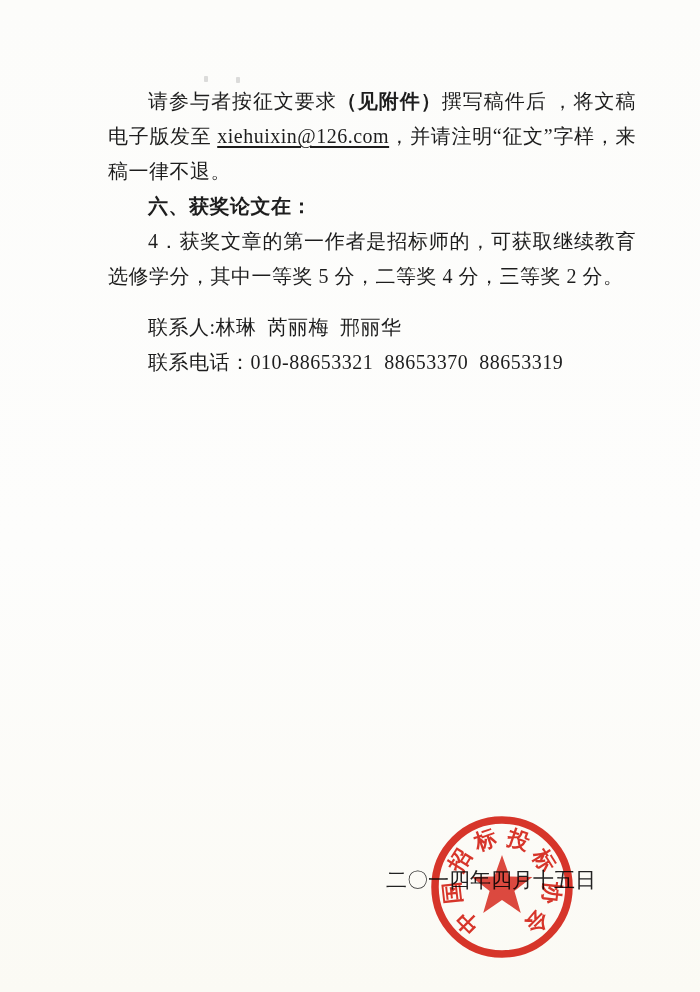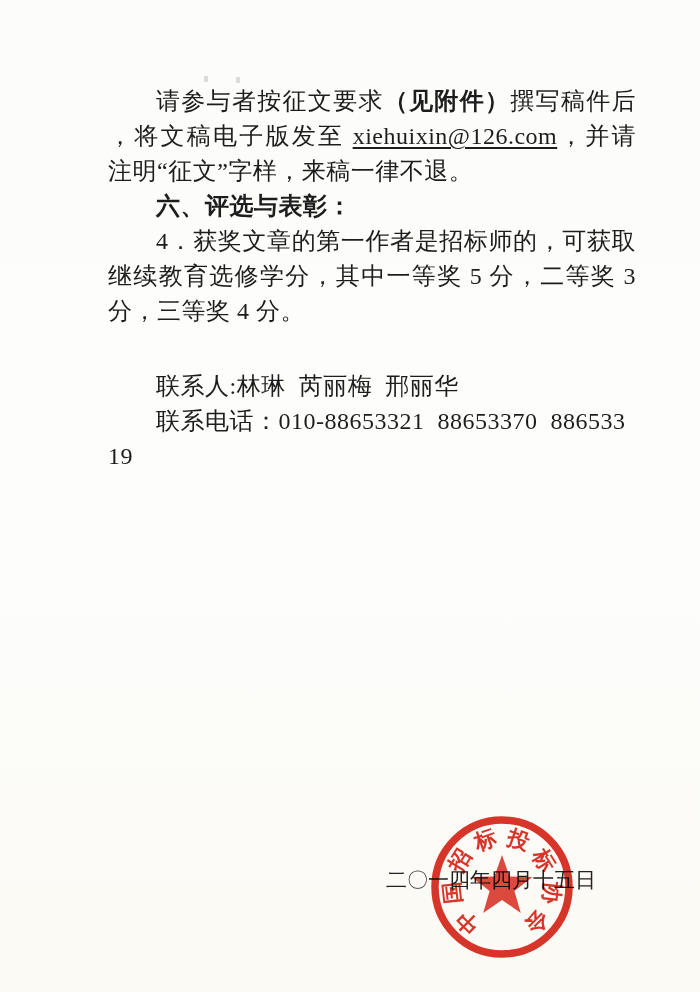--- a/index.html
+++ b/index.html
@@ -17,42 +17,42 @@
   }
   .page {
     position: absolute;
     inset: 0;
     background: linear-gradient(180deg, #fcfcfa 0%, #fdfdfc 55%, #fbfaf4 100%);
   }
   .content {
     padding: 84px 64px 0 108px;
   }
   .para {
-    font-size: 24px;
+    font-size: 20px;
     line-height: 35px;
     margin: 0;
     text-align: justify;
     text-indent: 2em;
     letter-spacing: 0.5px;
     word-break: break-all;
     white-space: pre-wrap;
   }
   .heading {
     font-weight: bold;
     text-align: left;
   }
   .bold {
     font-weight: bold;
   }
   .link {
     text-decoration: underline;
     text-underline-offset: 3px;
   }
   .contact {
-    margin-top: 40px;
+    margin-top: 16px;
   }
   .contact .para {
     text-align: left;
   }
   .date {
     position: absolute;
     left: 386px;
     top: 866px;
     font-size: 21px;
     white-space: nowrap;
@@ -88,26 +88,26 @@
 
 <div class="page">
 
   <div class="speck" style="left:204px; top:76px;"></div>
   <div class="speck" style="left:236px; top:77px;"></div>
 
   <div class="content">
 
     <p class="para"><span>请参与者按征文要求</span><span class="bold">（见附件）</span><span>撰写稿件后 ，将文稿电子版发至 </span><span class="link">xiehuixin@126.com</span><span>，并请注明“征文”字样，来稿一律不退。</span></p>
 
-    <p class="para heading">六、评选与表彰：</p>
+    <p class="para heading">六、获奖论文在：</p>
 
 
 
 
-    <p class="para">4．获奖文章的第一作者是招标师的，可获取继续教育选修学分，其中一等奖 5 分，二等奖 3 分，三等奖 4 分。</p>
+    <p class="para">4．获奖文章的第一作者是招标师的，可获取继续教育选修学分，其中一等奖 5 分，二等奖 4 分，三等奖 2 分。</p>
 
     <div class="contact">
       <p class="para">联系人:林琳  芮丽梅  邢丽华</p>
       <p class="para">联系电话：010-88653321  88653370  88653319</p>
     </div>
 
   </div>
 
   <div class="date">二〇一四年四月十五日</div>
 

